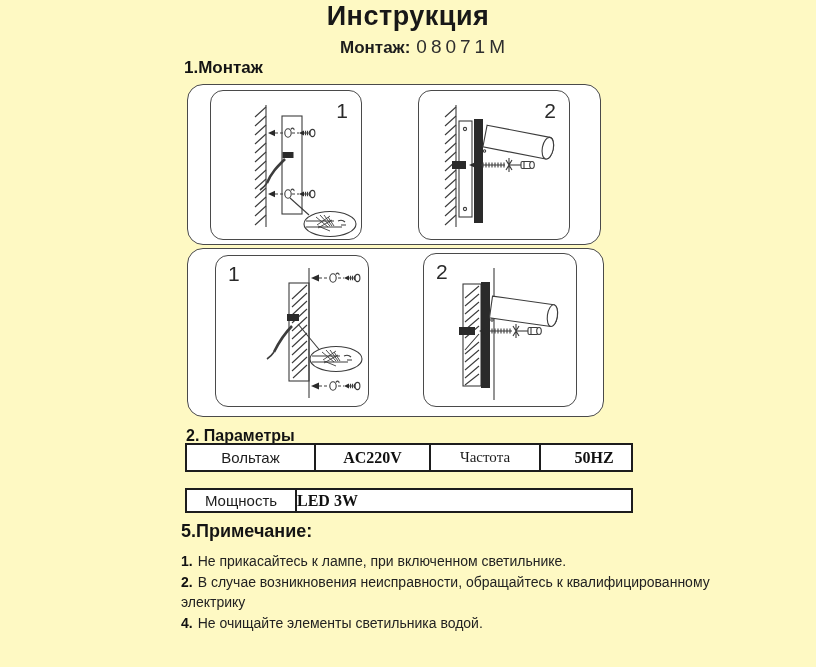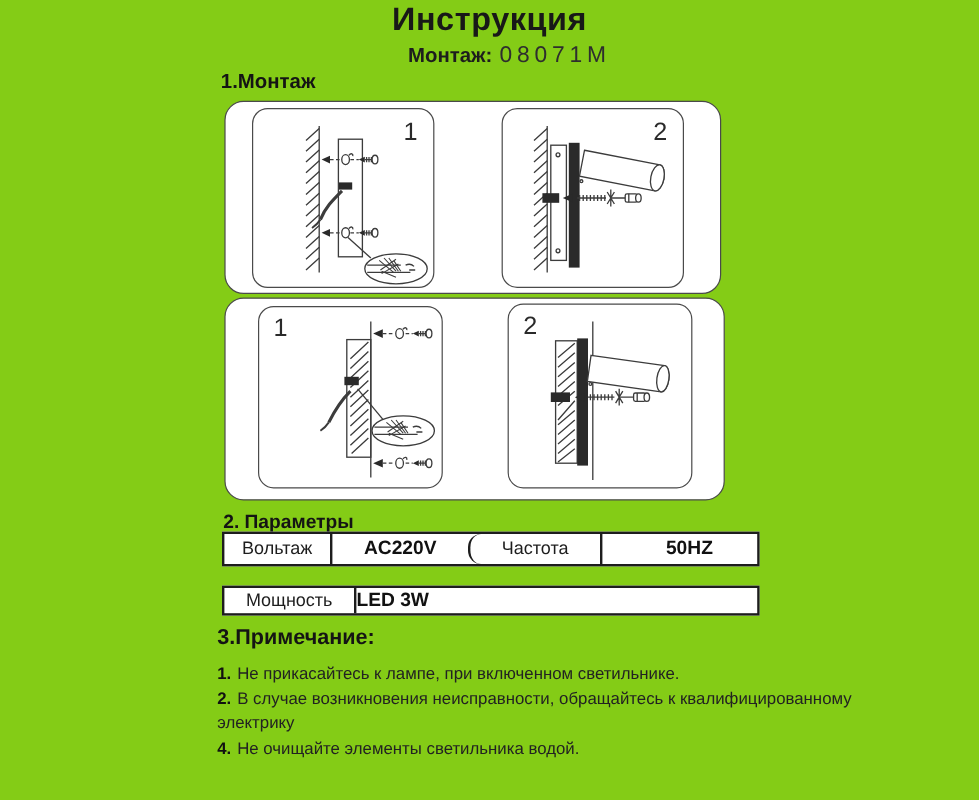--- a/index.html
+++ b/index.html
@@ -1,16 +1,16 @@
 <!DOCTYPE html>
 <html><head>
 <meta charset="utf-8">
 <style>
   html,body{margin:0;padding:0;background:#fff;}
-  .page{position:relative;width:816px;height:667px;background:#84cc16;overflow:hidden;
+  .page{position:relative;width:816px;height:667px;background:#fef9c3;overflow:hidden;
         font-family:"Liberation Sans",sans-serif;color:#1f1f1f;}
   .title{position:absolute;top:1px;left:0;width:816px;text-align:center;
          font-size:27px;font-weight:bold;letter-spacing:.5px;color:#181818;}
   .model{position:absolute;top:36px;left:340px;white-space:nowrap;}
   .model-label{font-size:17px;font-weight:bold;color:#1d1d1d;}
   .model-value{font-size:19px;font-weight:400;letter-spacing:4px;color:#2e2e2e;margin-left:6px;}
   .h{position:absolute;font-weight:bold;color:#141414;}
   .mont-h{left:184px;top:58px;font-size:17px;text-align:center;}
   .params-h{left:186px;top:427px;font-size:16px;}
   .notes-h{left:181px;top:521px;font-size:18px;}
@@ -19,22 +19,22 @@
   .o2{left:187px;top:248px;width:415px;height:167px;}
   .panel{position:absolute;border:1.4px solid #4a4a4a;border-radius:13px;background:#fff;}
   .pnum{position:absolute;font-size:21px;color:#2a2a2a;line-height:1;}
   .pr{right:13px;top:9px;} .pl{left:12px;top:7px;}
   .panel svg{position:absolute;left:0;top:0;}
   
   .ptable{position:absolute;left:185px;top:443px;width:448px;}
   .trow{display:flex;border:2px solid #1d1d1d;box-sizing:border-box;background:#fff;}
   .r1{height:29px;} .r2{height:25px;margin-top:16px;}
   .cell{display:flex;align-items:center;justify-content:center;box-sizing:border-box;height:100%;}
-  .cell+.cell{border-left:2px solid #1d1d1d;}
-  .c1{width:88px;} .c2{width:115px;} .c3{width:110px;border-radius:11px;} .c4{width:114px;flex:1;padding-left:16px;}
+  .cell+.cell{border-left:2px solid #1d1d1d;font-family:Liberation Serif, serif;}
+  .c1{width:127px;} .c2{width:115px;} .c3{width:110px;} .c4{width:114px;flex:1;padding-left:16px;}
   .p1c{width:108px;} .p2c{flex:1;justify-content:flex-start;}
   .t-label{font-size:15px;color:#1d1d1d;}
   .t-value{font-size:16px;font-weight:bold;color:#111;}
   
   .notes{position:absolute;left:181px;top:551px;width:612px;font-size:14px;line-height:20px;color:#222;}
   .note{margin-bottom:1px;}
   .note b{color:#111;margin-right:5px;}
   .nbody{white-space:pre-line;}
 </style>
 </head>
@@ -187,21 +187,21 @@
       <div class="cell c2 t-value">AC220V</div>
       <div class="cell c3 t-label">Частота</div>
       <div class="cell c4 t-value">50HZ</div>
     </div>
     <div class="trow r2">
       <div class="cell p1c t-label">Мощность</div>
       <div class="cell p2c t-value">LED 3W</div>
     </div>
   </div>
 
-  <div class="h notes-h">3.Примечание:</div>
+  <div class="h notes-h">5.Примечание:</div>
 
   <div class="notes">
     <div class="note"><b>1.</b><span class="nbody">Не прикасайтесь к лампе, при включенном светильнике.</span></div>
     <div class="note"><b>2.</b><span class="nbody">В случае возникновения неисправности, обращайтесь к квалифицированному
 электрику</span></div>
     <div class="note"><b>4.</b><span class="nbody">Не очищайте элементы светильника водой.</span></div>
   </div>
 
 </div>
 

